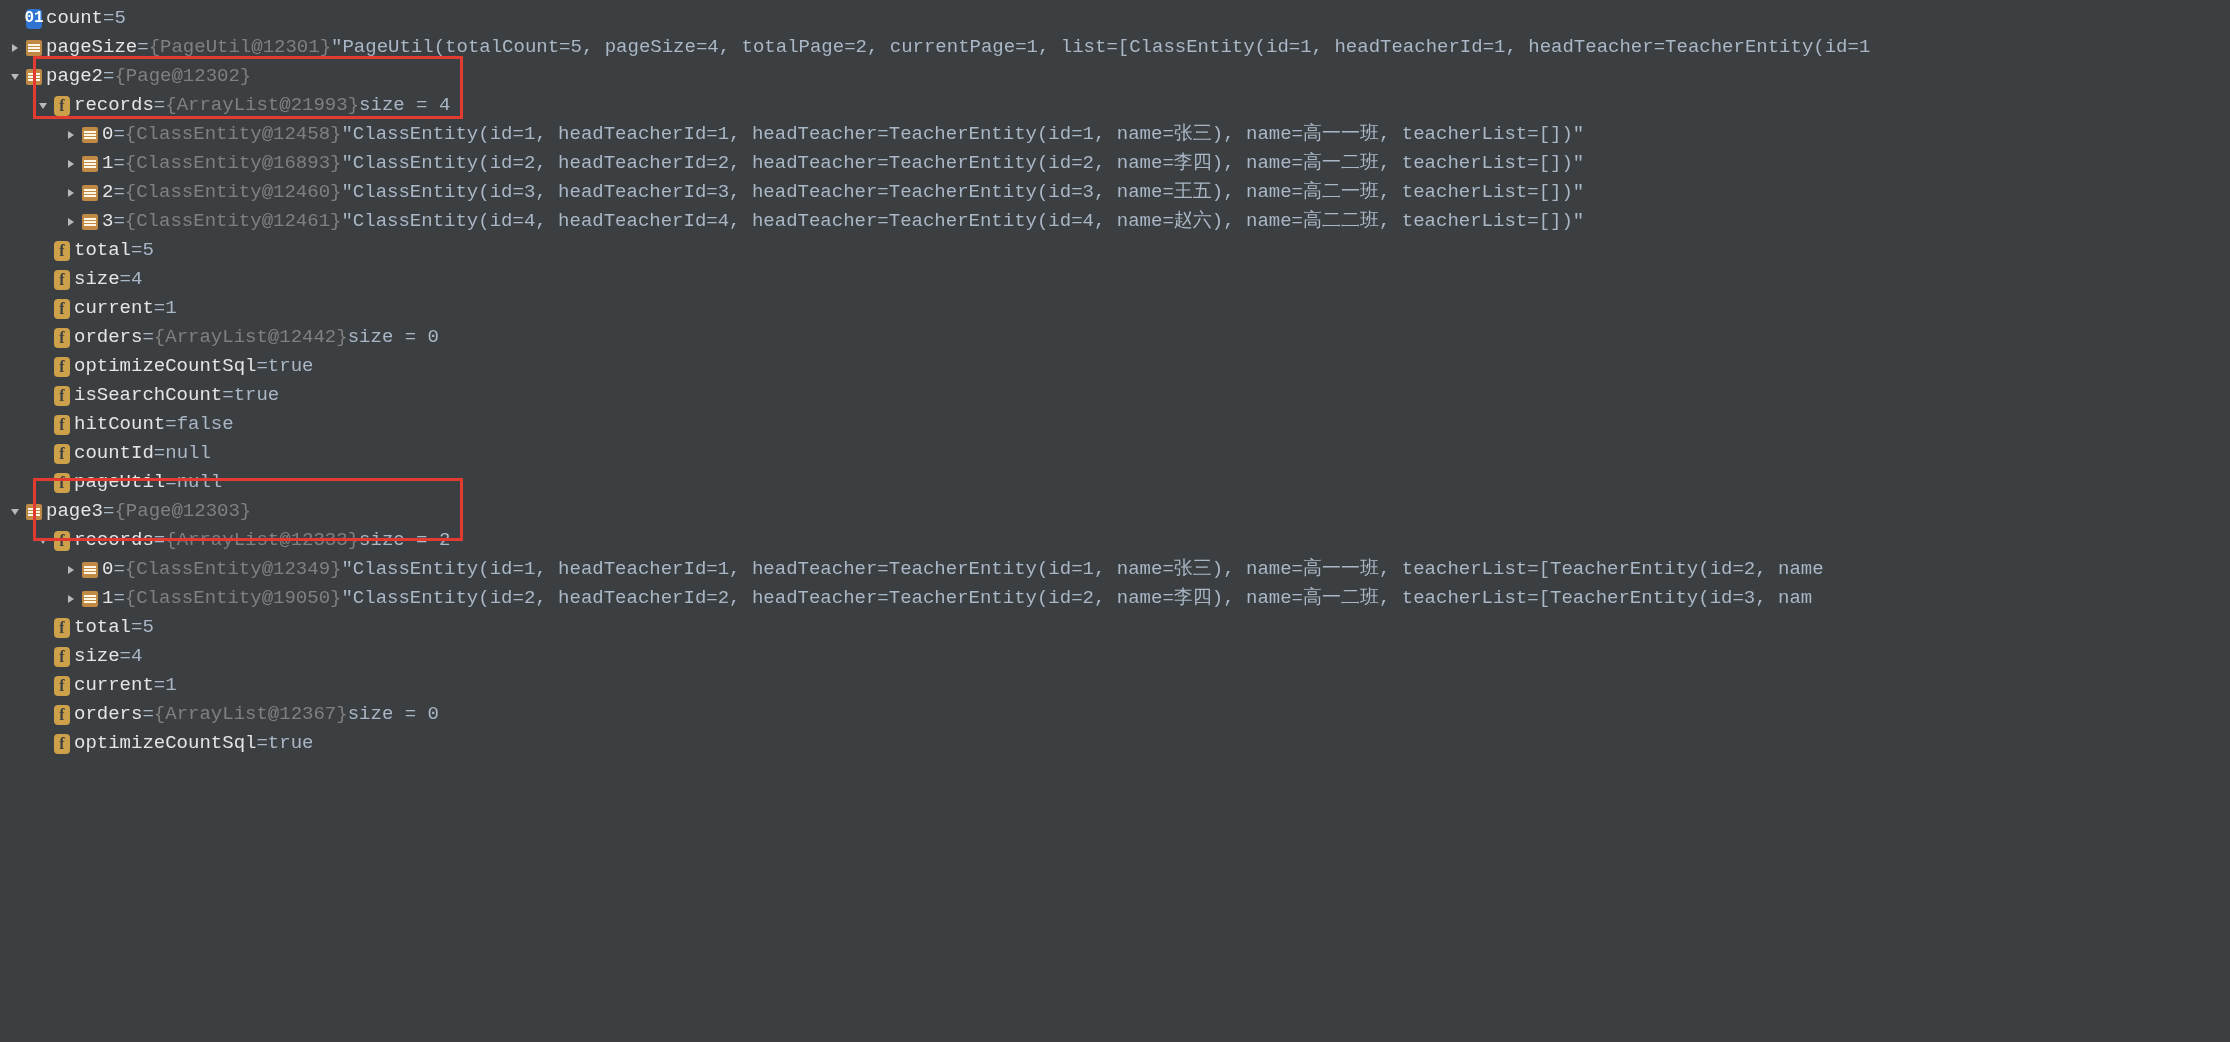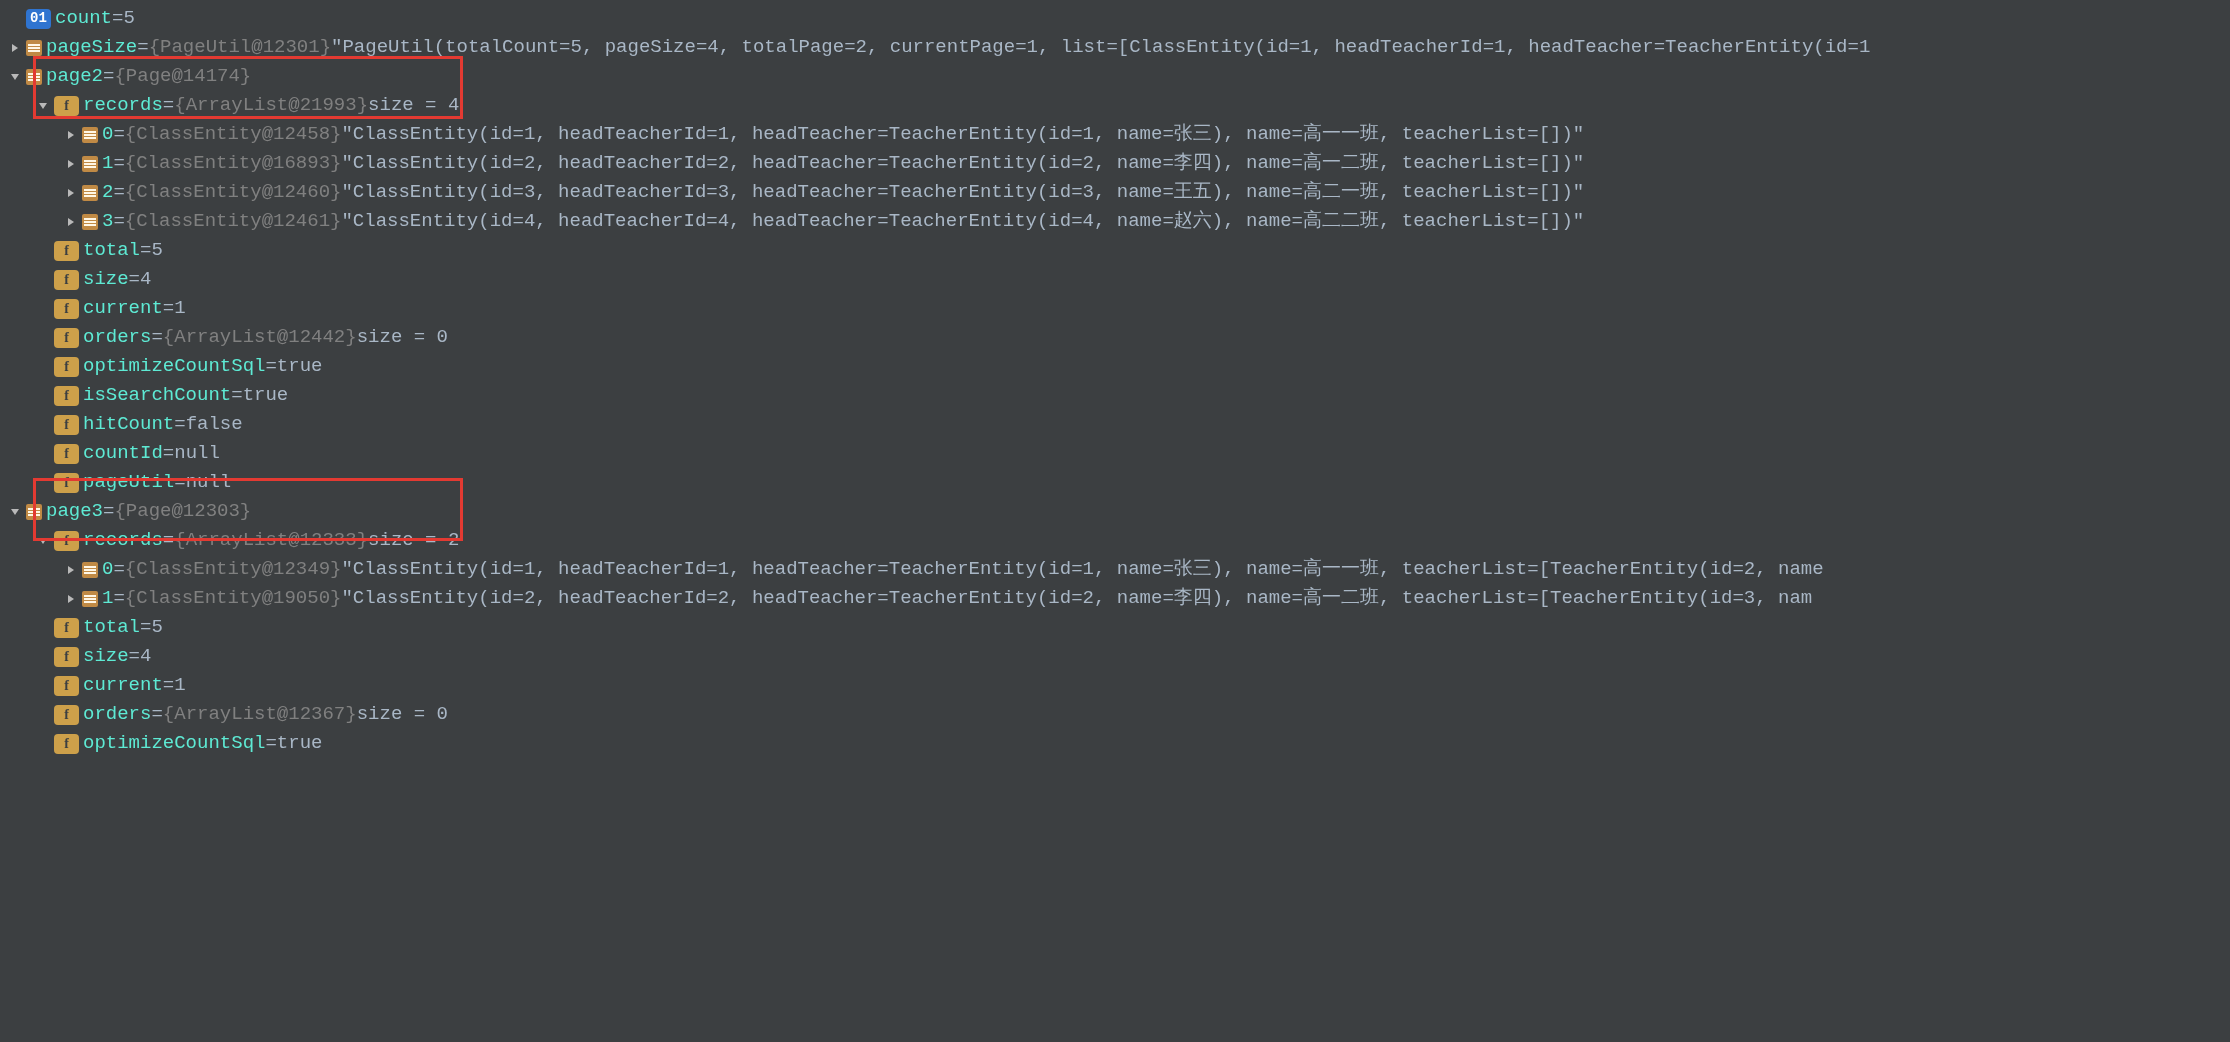--- a/index.html
+++ b/index.html
@@ -21,36 +21,36 @@
   .arrow {
     width: 18px;
     display: inline-flex;
     justify-content: center;
     color: #b0b0b0;
     font-size: 14px;
     flex: 0 0 auto;
   }
   .arrow.blank { visibility: hidden; }
   .icon {
-    width: 25px; height: 20px;
+    width: 16px; height: 20px;
     display: inline-flex; align-items:center; justify-content:center;
     margin: 0 4px 0 2px;
     border-radius: 4px;
-    font-size: 14px;
+    font-size: 16px;
     font-weight: bold;
     flex: 0 0 auto;
   }
   .icon-blue  { background:#2f74d0; color:#fff; }
   .icon-brown { background:#c08a45; color:#fff; width:16px; height:16px; border-radius:2px; font-size:0; position:relative; }
   .icon-brown::before, .icon-brown::after { content:""; position:absolute; left:2px; right:2px; height:2px; background:#fff7e6; }
   .icon-brown::before { top:4px; }
   .icon-brown::after  { bottom:4px; }
   .icon-brown span { position:absolute; left:2px; right:2px; top:50%; margin-top:-1px; height:2px; background:#fff7e6; }
   .icon-field { background:#cda04a; color:#3c3f41; font-family:serif; font-weight:bold; }
-  .name  { color:#5eead4; }
+  .name  { color:#e5e5e5; }
   .op    { color:#a9b7c6; }
   .type  { color:#808080; }
   .str   { color:#a9b7c6; }
   .hl {
     position:absolute;
     border:3px solid #e33a32;
     pointer-events:none;
     box-sizing:border-box;
   }
 </style>
@@ -86,21 +86,21 @@
       <span class="arrow">
         <svg width="10" height="10" viewBox="0 0 10 10">
           <path d="M1 2 L9 2 L5 8 Z" fill="#b9b9b9"></path>
         </svg>
       </span>
       <span class="icon icon-brown">
         <span></span>
       </span>
       <span class="name">page2</span>
       <span class="op"> = </span>
-      <span class="type">{Page@14174}</span>
+      <span class="type">{Page@12302}</span>
       <span class="str"></span>
     </div>
     <div class="row">
       <span style="display: inline-block; width: 28px;"></span>
       <span class="arrow">
         <svg width="10" height="10" viewBox="0 0 10 10">
           <path d="M1 2 L9 2 L5 8 Z" fill="#b9b9b9"></path>
         </svg>
       </span>
       <span class="icon icon-field">f</span>

